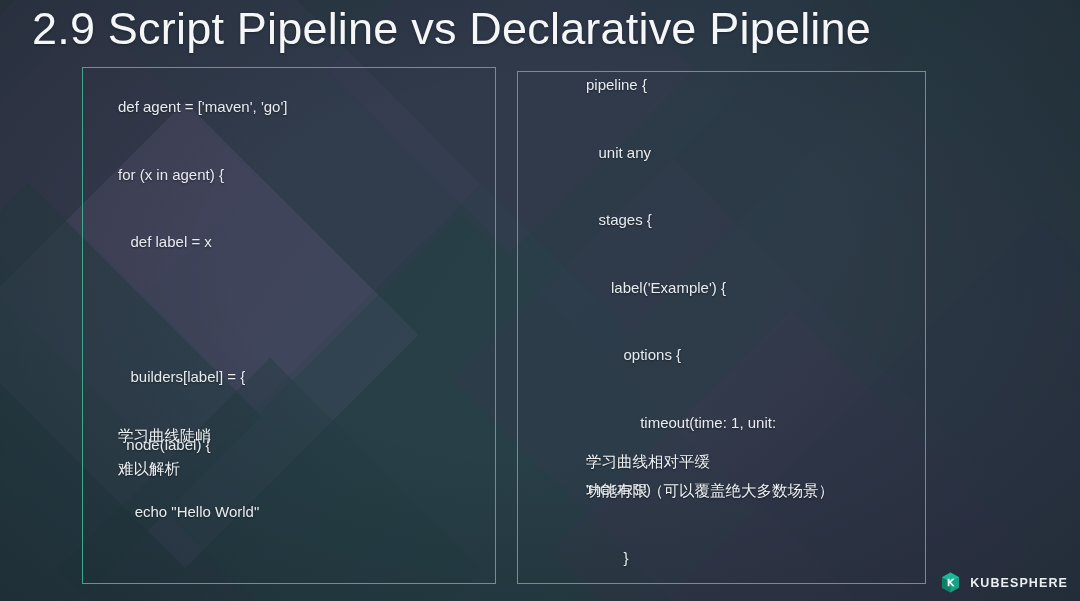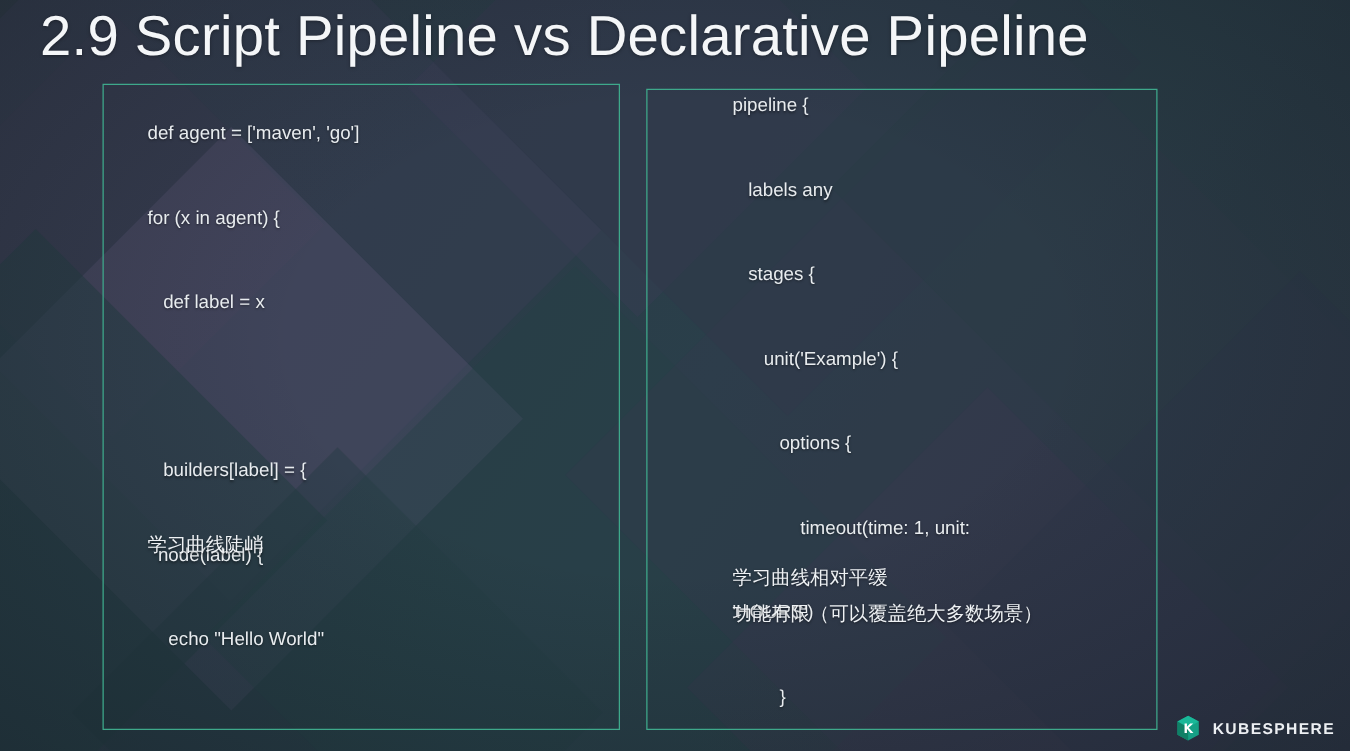--- a/index.html
+++ b/index.html
@@ -212,27 +212,28 @@
     <span class="ln">   builders[label] = {</span>
     <span class="ln">  node(label) {</span>
     <span class="ln">    echo "Hello World"</span>
     
     
     
   </div>
 
   <div class="notes" id="notes-left">
     <span class="note">学习曲线陡峭</span>
+    <span class="note">难以解析</span>
   </div>
 
   <div class="code-col" id="code-right">
     <span class="ln">pipeline {</span>
-    <span class="ln">   labels any</span>
+    <span class="ln">   unit any</span>
     <span class="ln">   stages {</span>
-    <span class="ln">      unit('Example') {</span>
+    <span class="ln">      label('Example') {</span>
     <span class="ln">         options {</span>
     <span class="ln">             timeout(time: 1, unit:</span>
     <span class="ln">'HOURS')</span>
     <span class="ln">         }</span>
     
     
     
     
     
     

